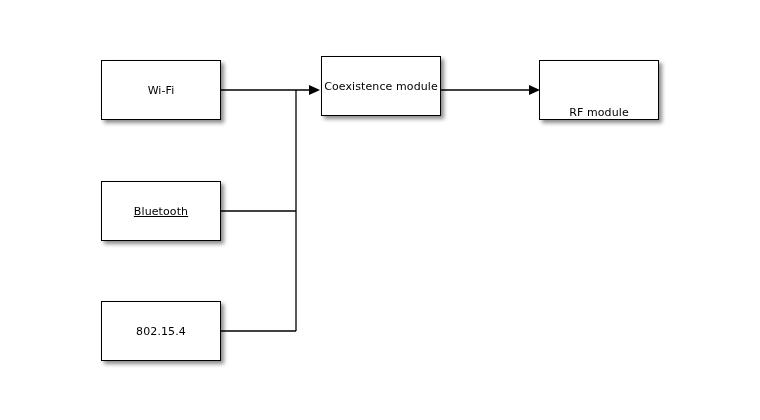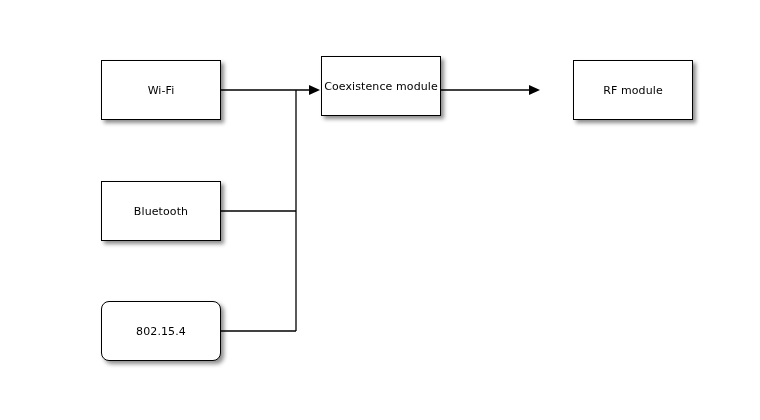--- a/index.html
+++ b/index.html
@@ -29,24 +29,24 @@
   }
   .node .label {
     font-size: 11px;
     color: #000000;
     white-space: nowrap;
     text-align: center;
     letter-spacing: 0.1px;
   }
   
   .node-wifi        { left: 101px; top: 60px;  }
-  .node-bluetooth   { left: 101px; top: 181px; }
-  .node-802154      { left: 101px; top: 301px; border-radius: 8px; }
+  .node-bluetooth   { left: 101px; top: 181px; text-decoration: underline; }
+  .node-802154      { left: 101px; top: 301px; }
   .node-coexistence { left: 321px; top: 56px;  }
-  .node-rf          { left: 573px; top: 60px;  }
+  .node-rf          { left: 539px; top: 60px; align-items: flex-end;  }
   svg.connector-layer {
     position: absolute;
     left: 0;
     top: 0;
     width: 760px;
     height: 420px;
     pointer-events: none;
   }
   svg .wire {
     stroke: #000000;

